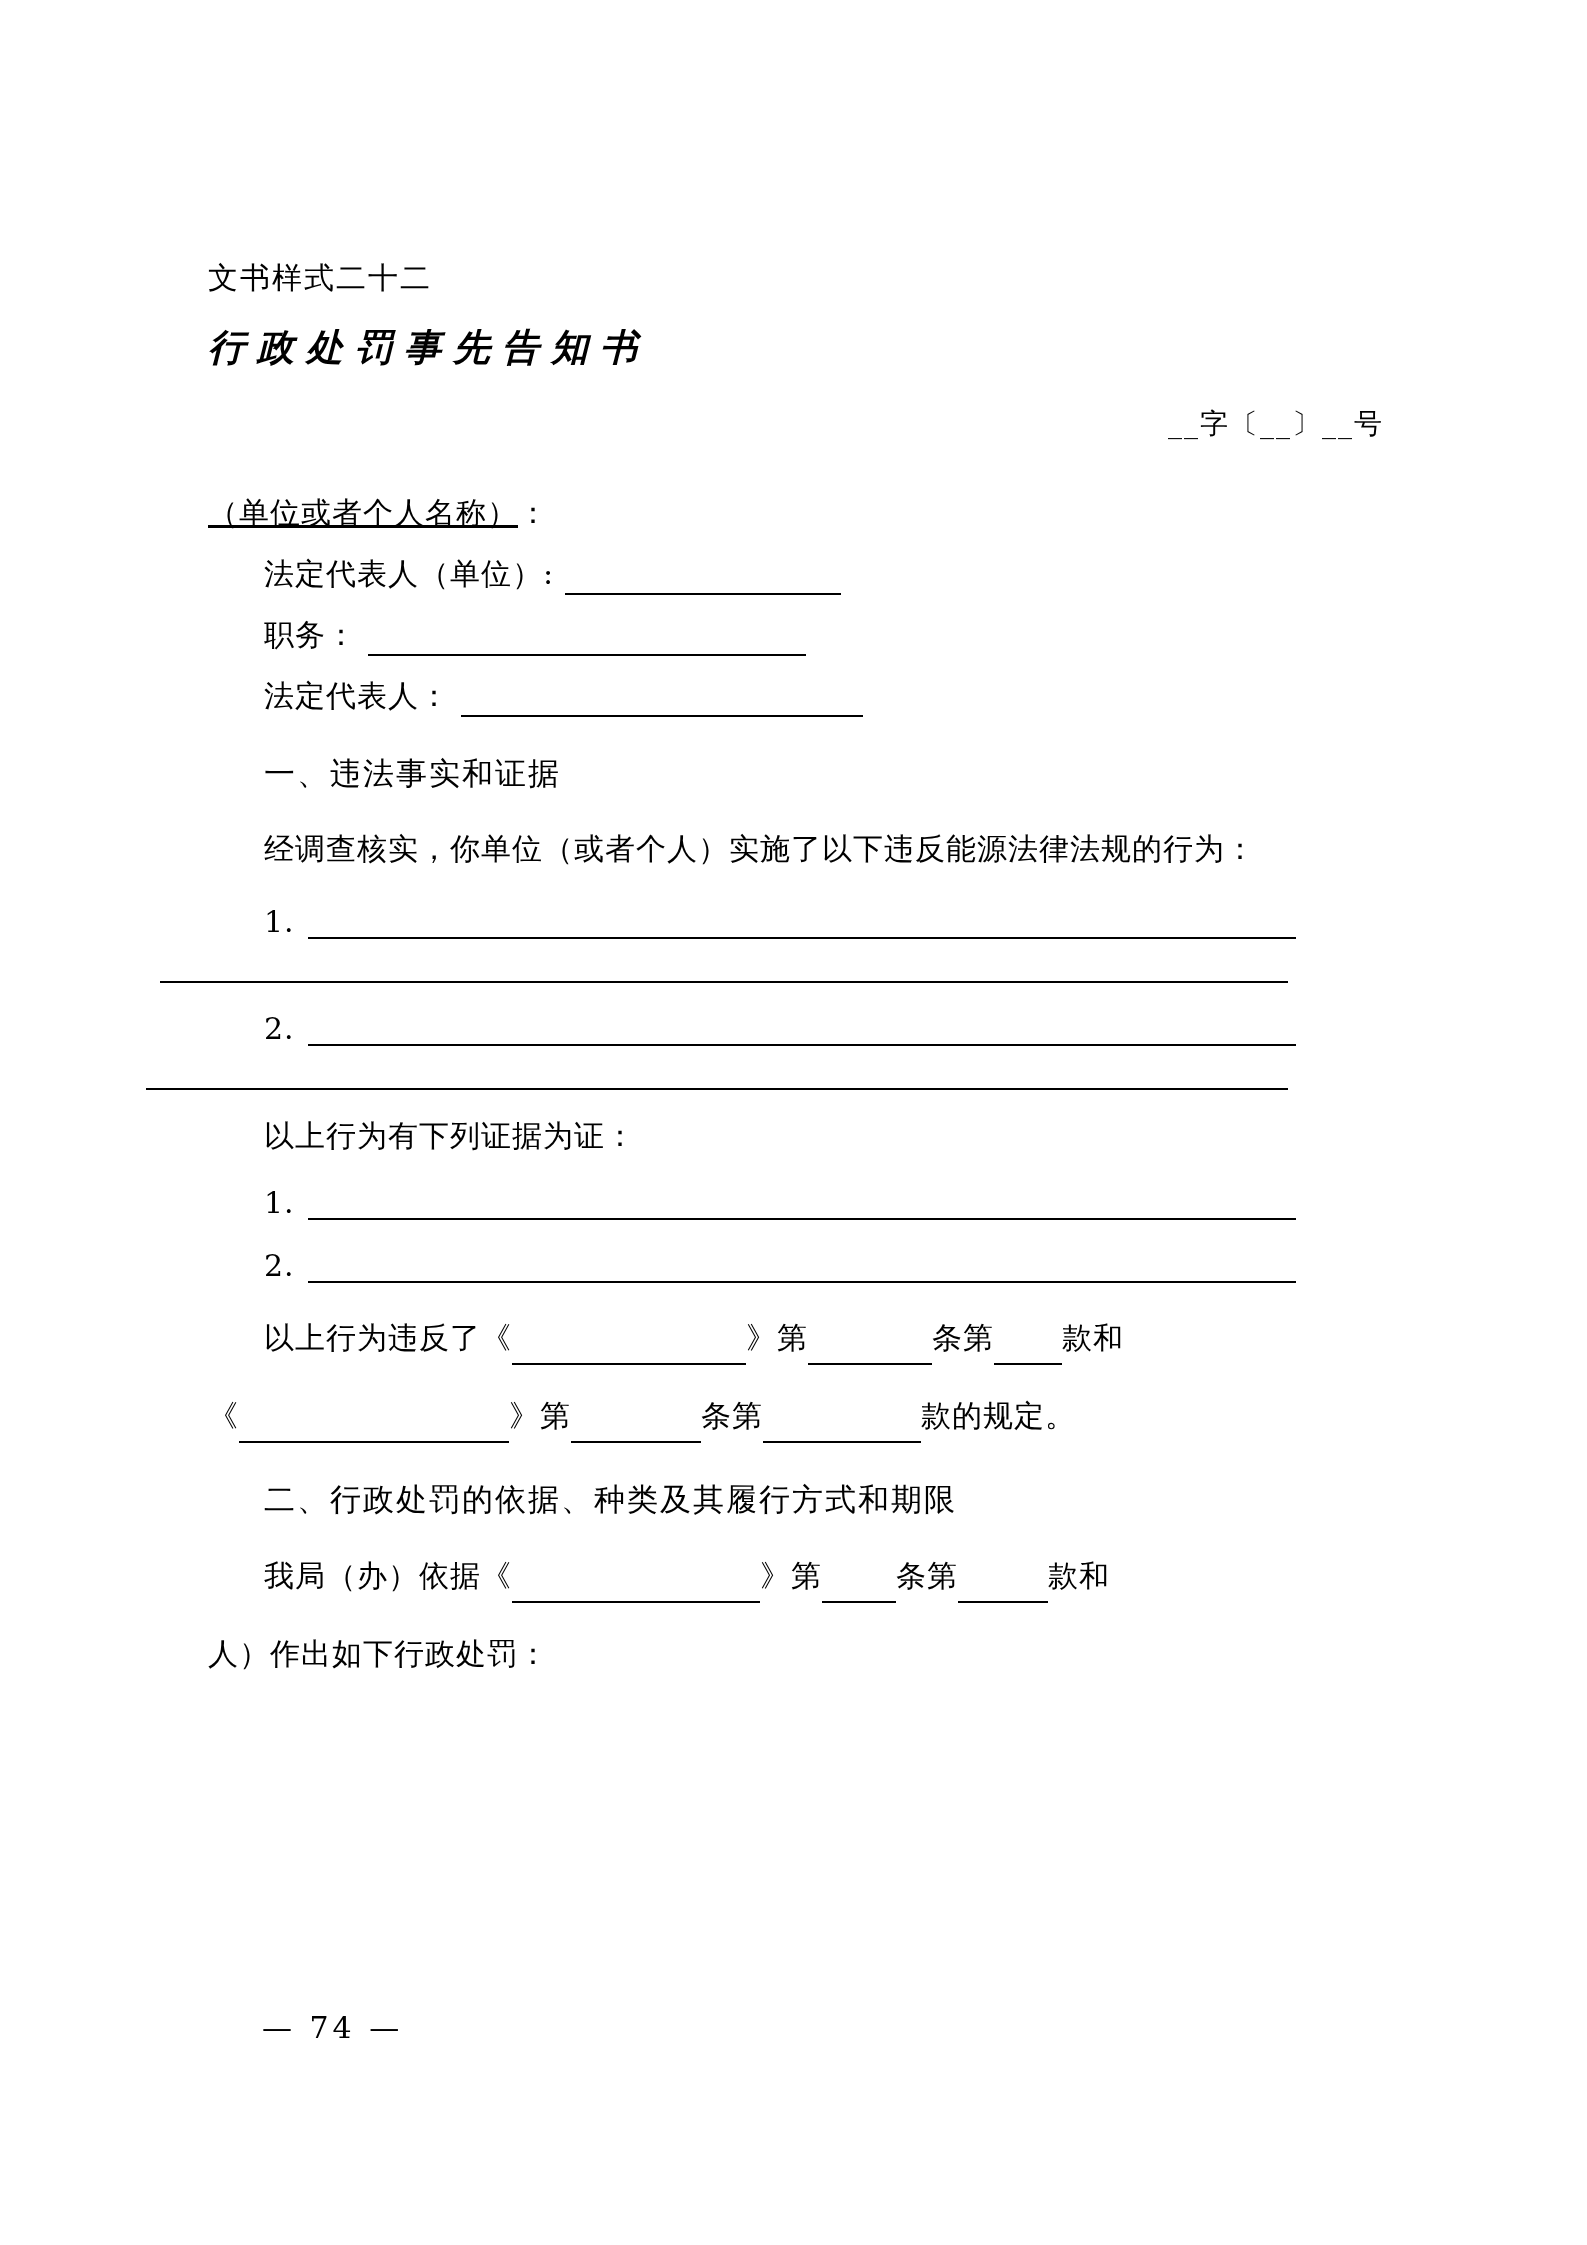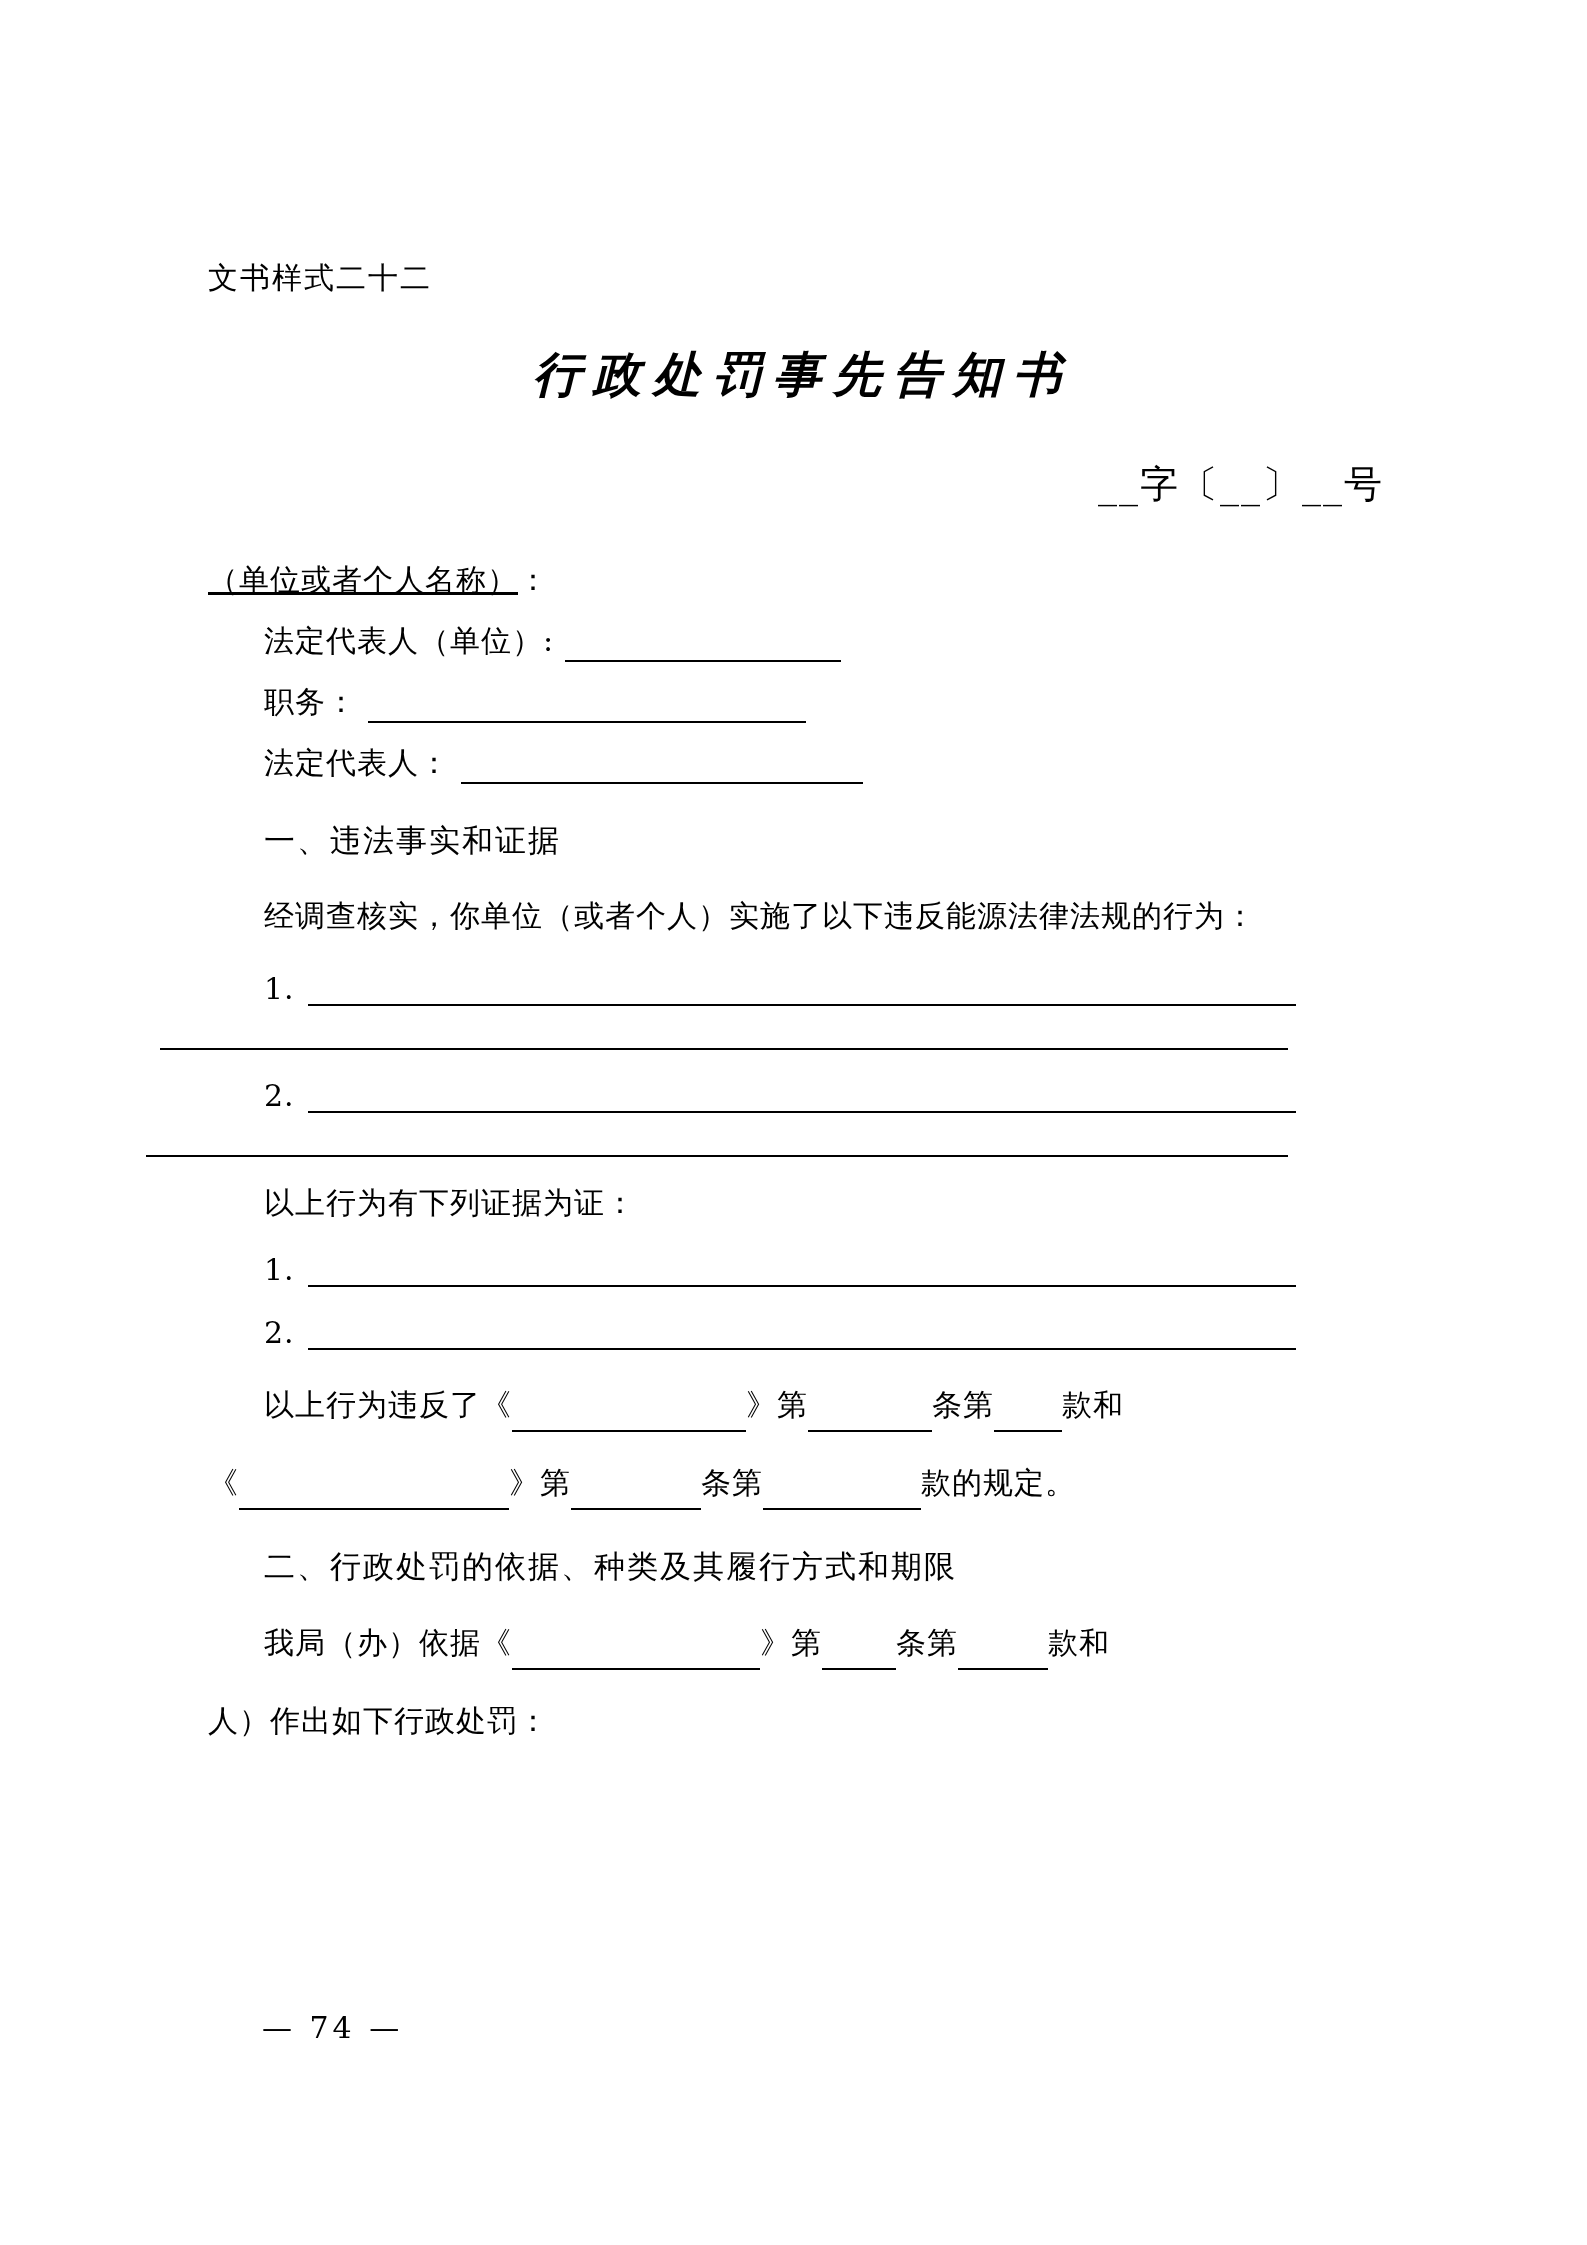--- a/index.html
+++ b/index.html
@@ -26,33 +26,33 @@
     left: 208px;
     top: 258px;
     width: 1190px;
   }
   .doc-style-label {
     font-size: 30px;
     letter-spacing: 2px;
     font-family: "DejaVu Serif", serif;
   }
   .doc-title {
-    text-align: center;
-    font-size: 48px;
+    text-align: left;
+    font-size: 37px;
     letter-spacing: 12px;
-    margin-top: 44px;
+    margin-top: 24px;
     font-family: "DejaVu Serif", serif;
     font-style: italic;
     font-weight: bold;
   }
   .doc-number {
     text-align: right;
-    font-size: 38px;
+    font-size: 28px;
     letter-spacing: 2px;
-    margin-top: 52px;
+    margin-top: 32px;
     padding-right: 14px;
   }
   .addressee {
     font-size: 30px;
     margin-top: 50px;
     letter-spacing: 1px;
   }
   .addressee .ul {
     text-decoration: underline;
   }

